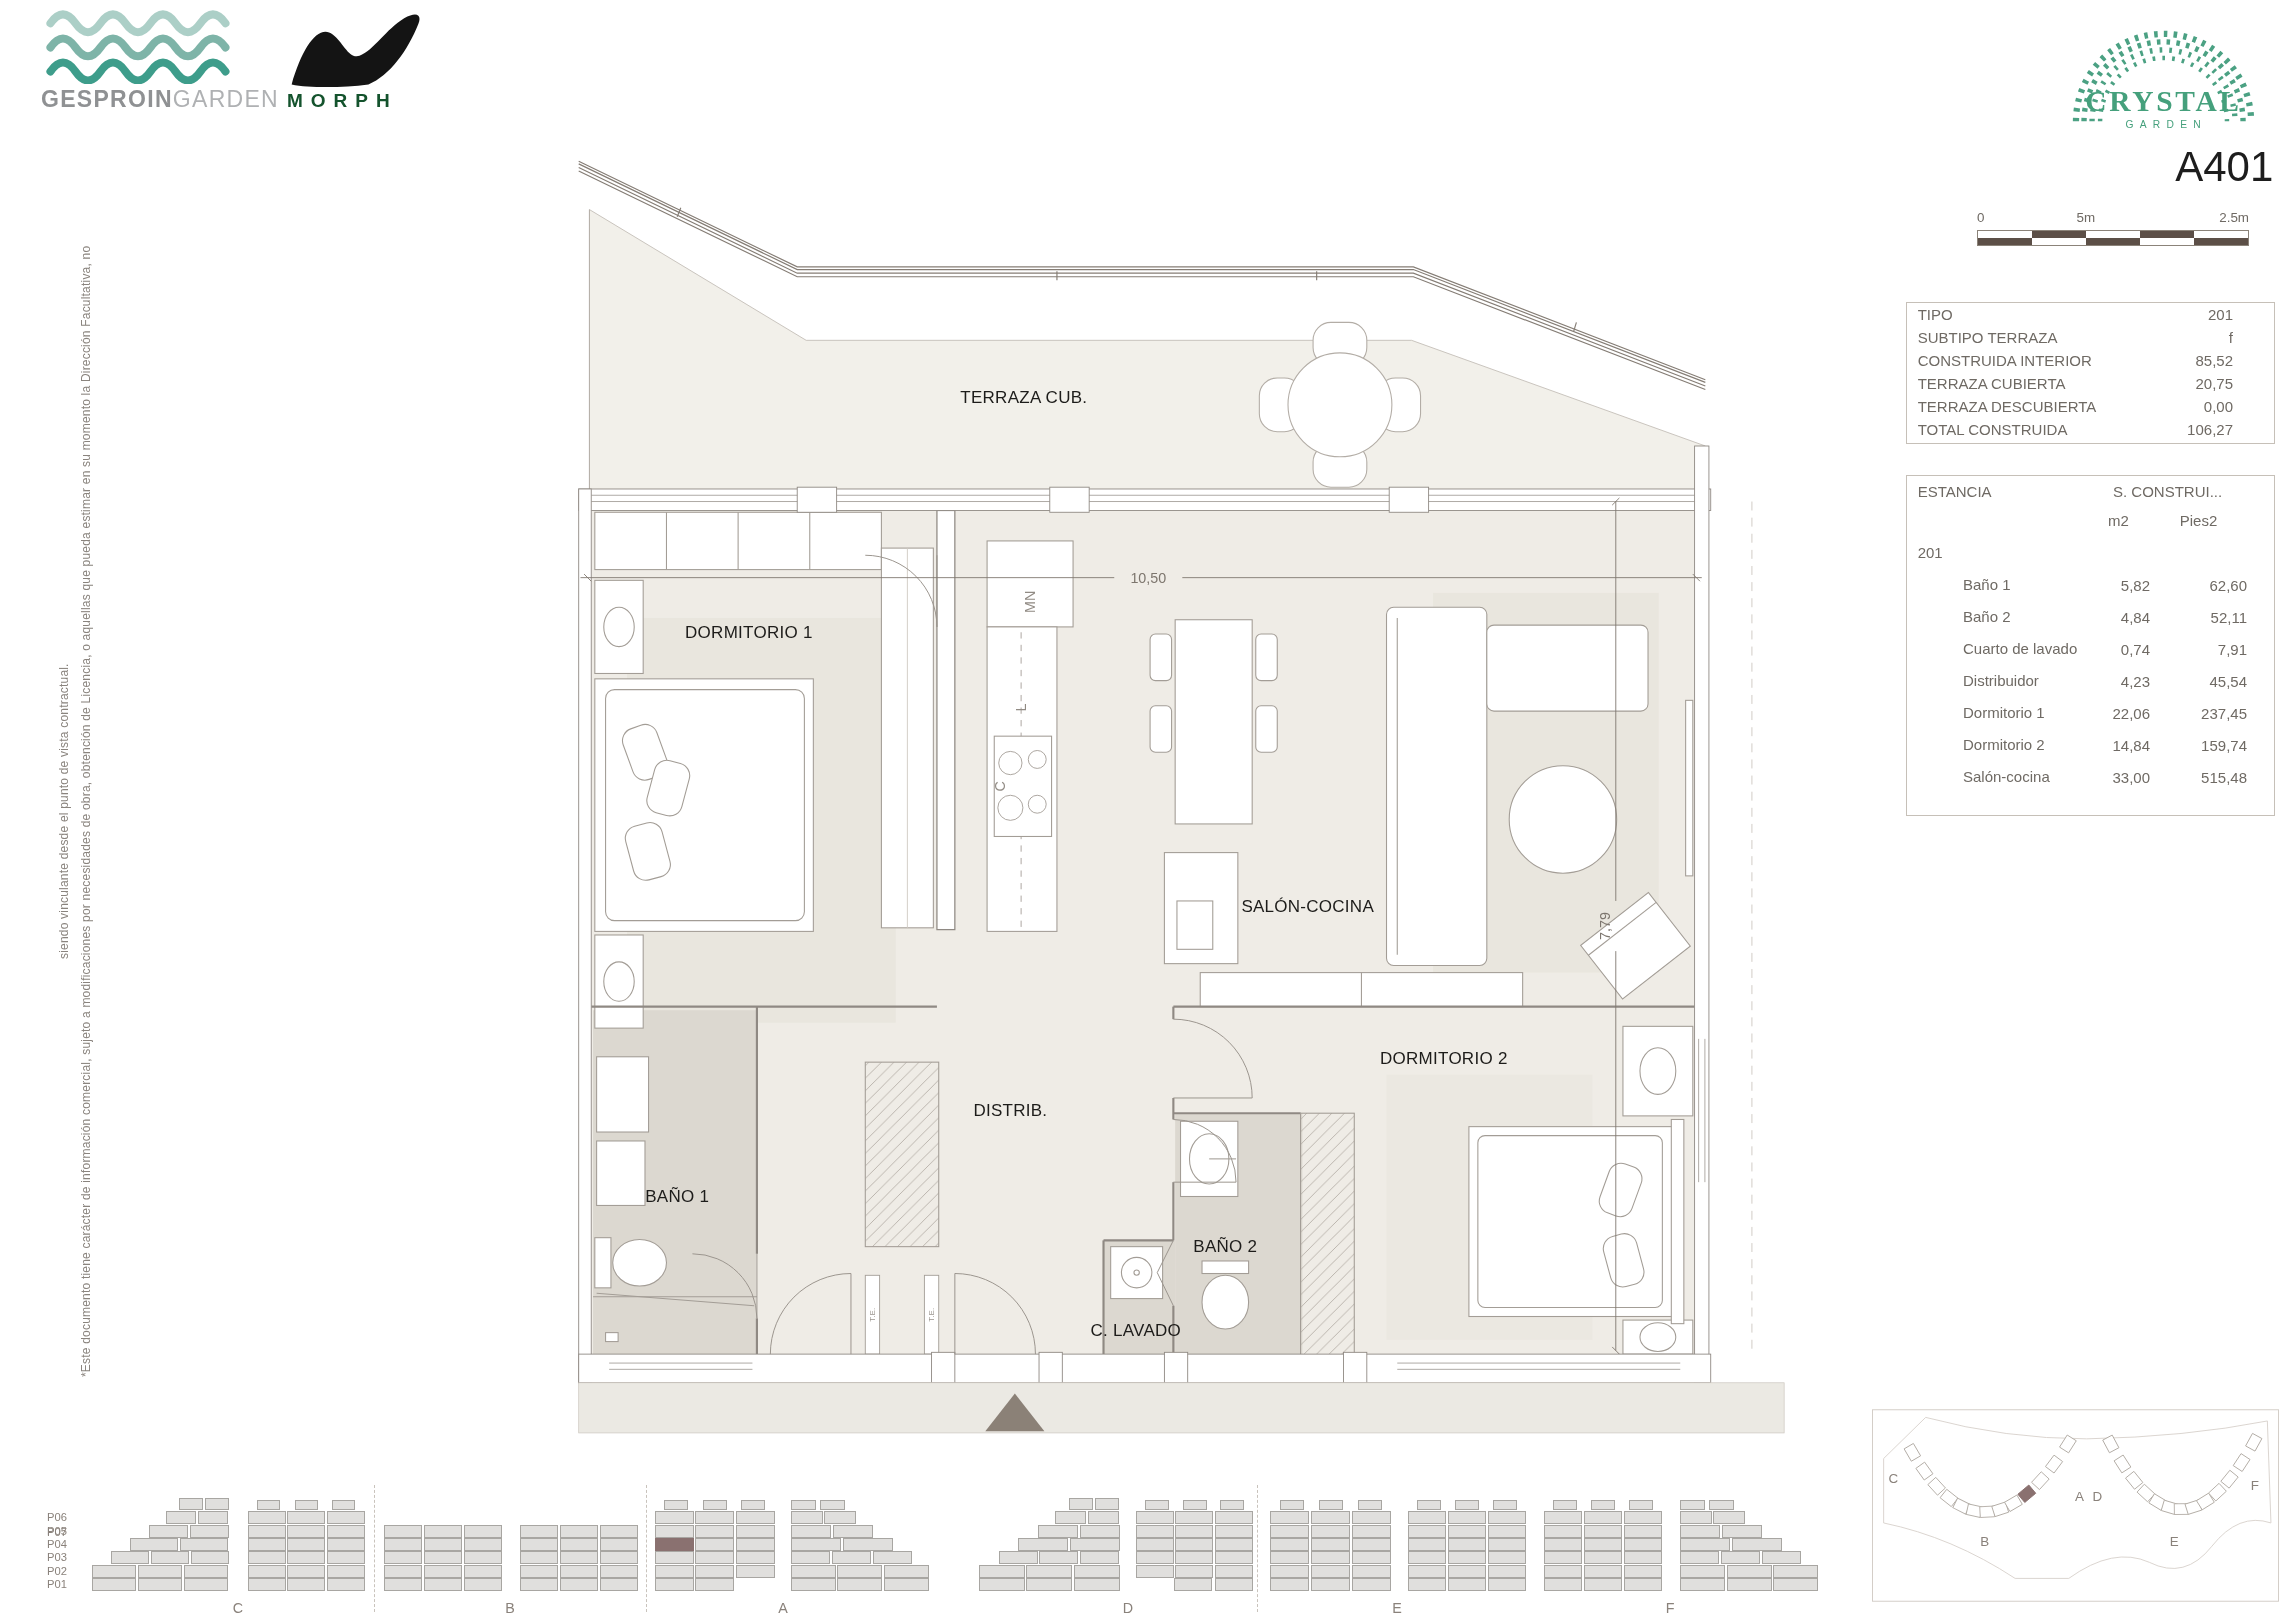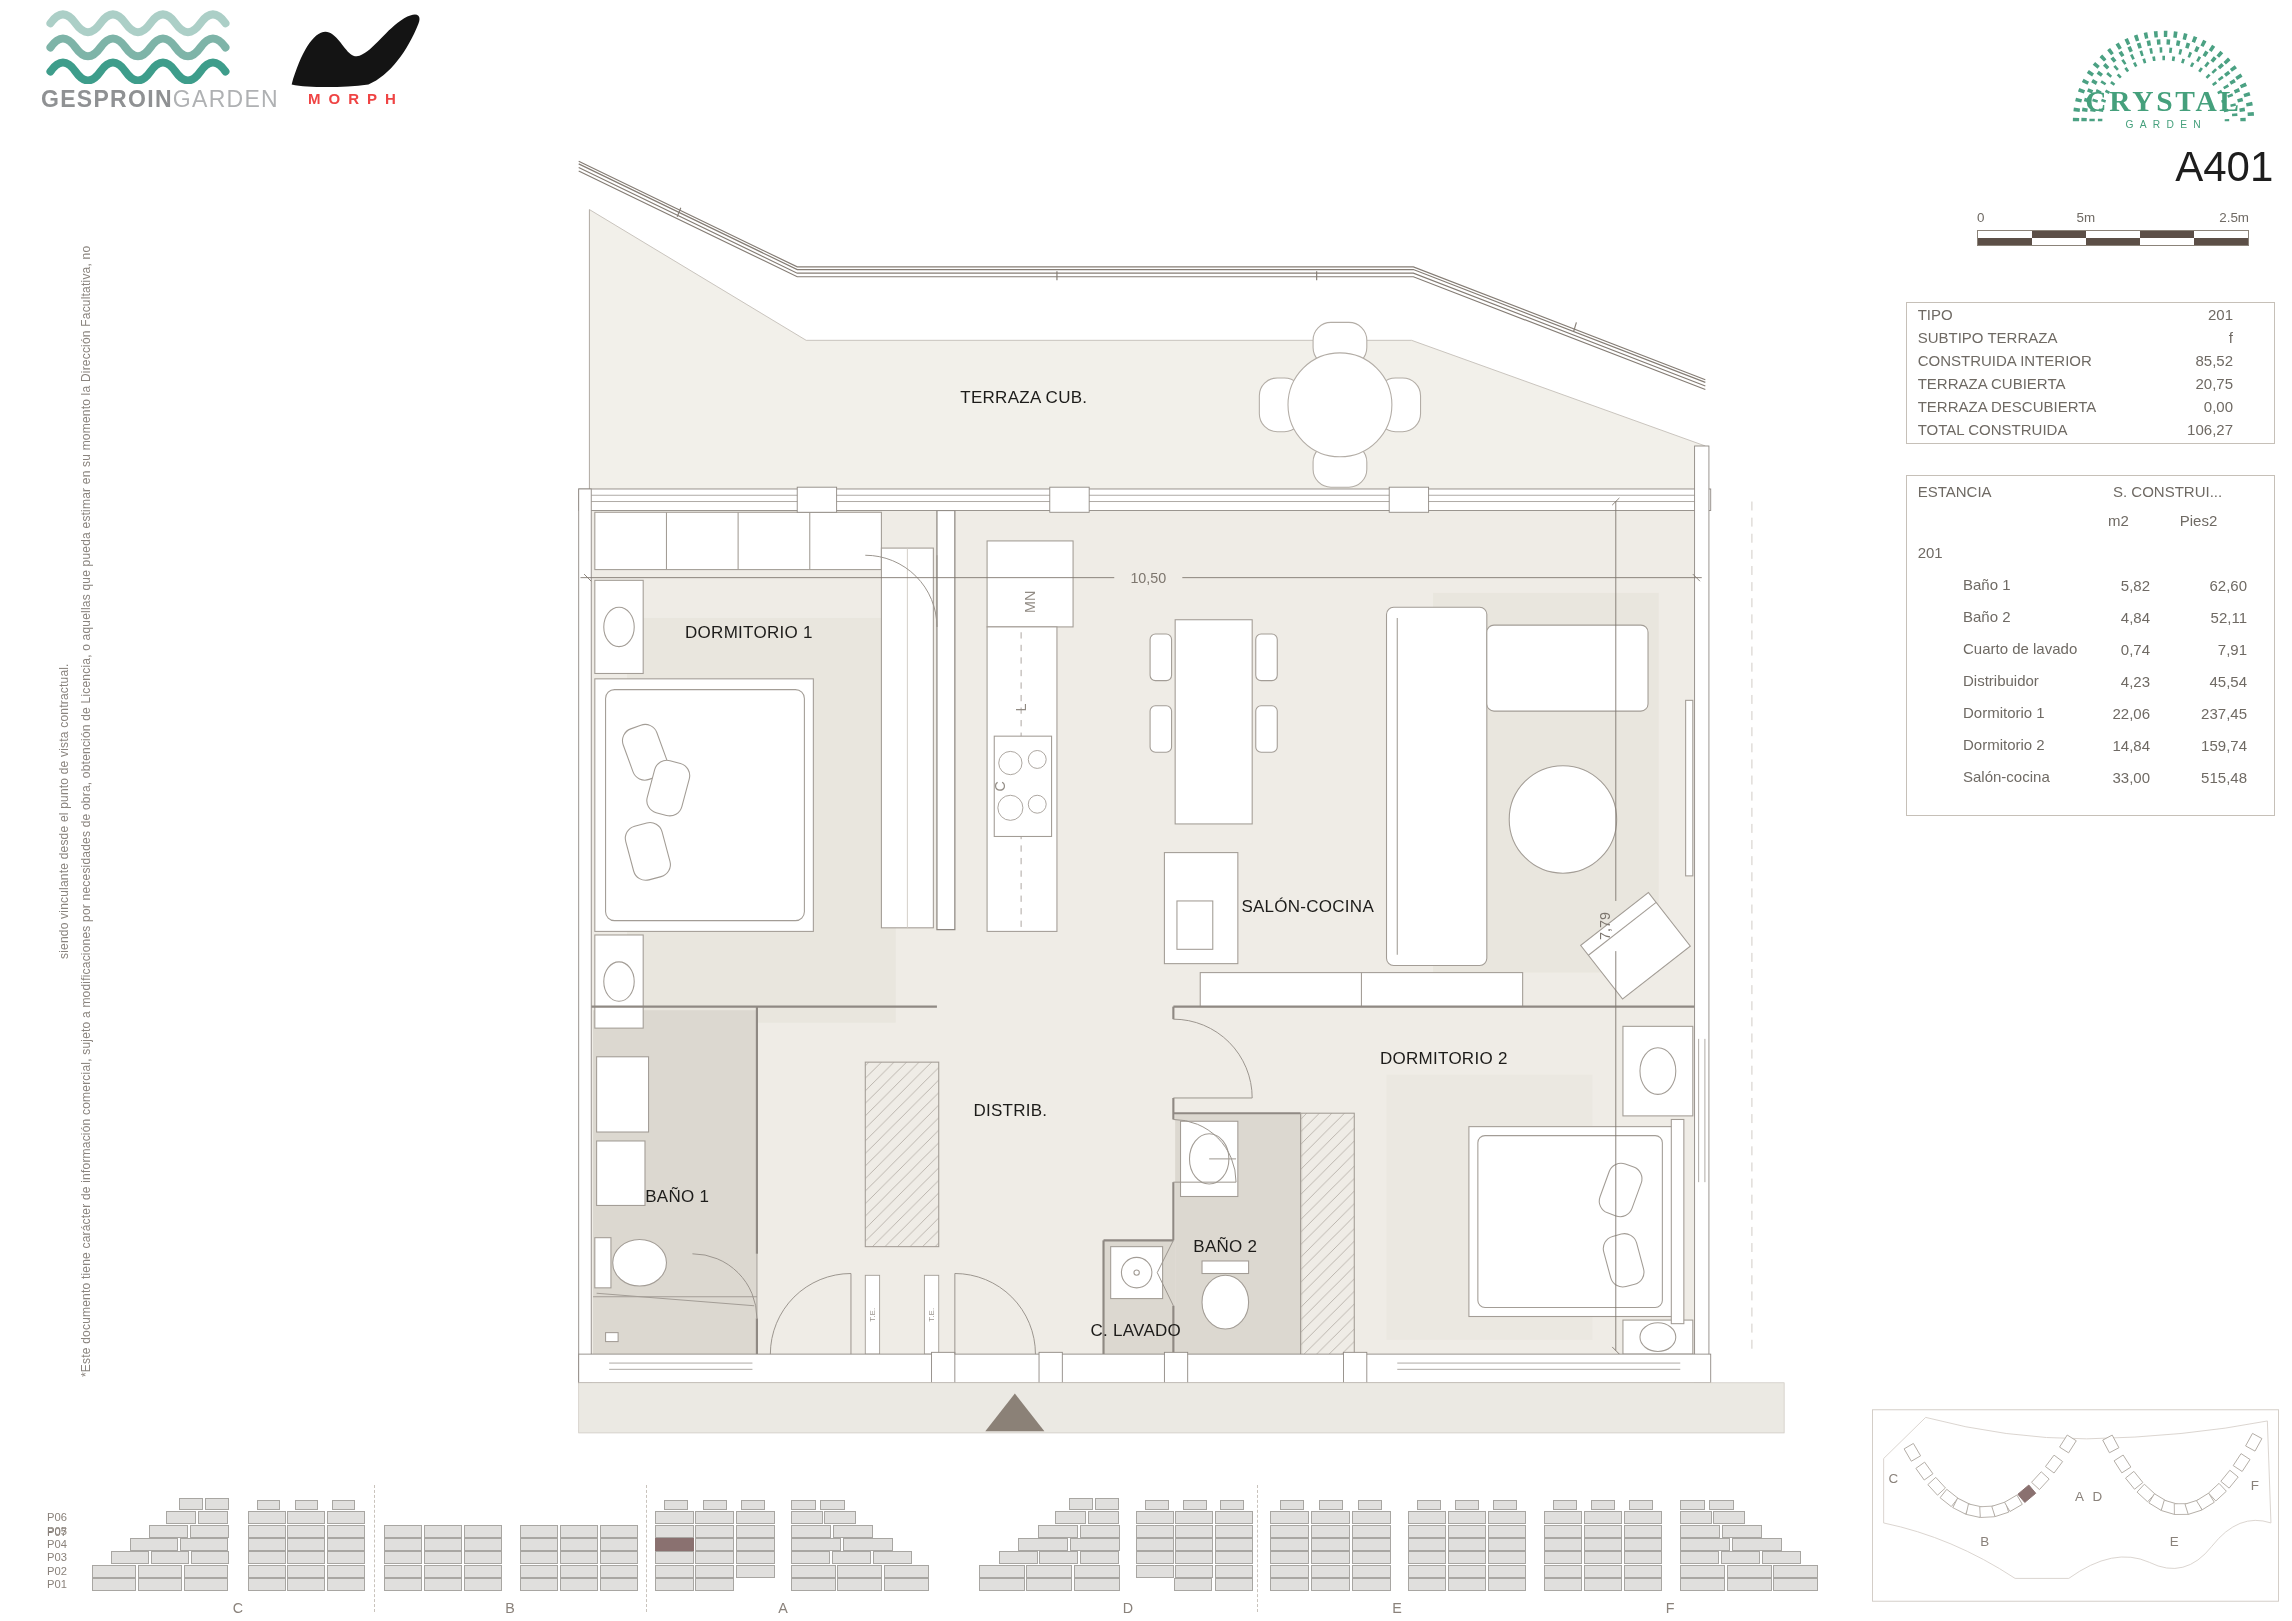--- a/index.html
+++ b/index.html
@@ -3,22 +3,22 @@
 <meta charset="utf-8">
 <style>
   html,body{margin:0;padding:0;background:#fff;}
   #root{position:relative;width:2293px;height:1621px;background:#fff;overflow:hidden;
         font-family:"Liberation Sans",sans-serif;color:#3c3a37;}
   .abs{position:absolute;}
   
   .ges-text{position:absolute;left:41px;top:86px;width:233px;font-size:23px;letter-spacing:1.3px;}
   .ges-bold{color:#8f9193;font-weight:700;}
   .ges-light{color:#afb1b3;font-weight:400;}
-  .morph-text{position:absolute;left:287px;top:90px;font-size:15px;font-weight:700;
-              letter-spacing:8px;color:#ef4444;margin-left:21px;}
+  .morph-text{position:absolute;left:287px;top:90px;font-size:19px;font-weight:700;
+              letter-spacing:8px;color:#14532d;}
   .unit-code{position:absolute;right:19.7px;top:143px;font-size:42px;color:#1d1d1d;font-weight:500;}
   
   #scalebar{position:absolute;left:1977px;top:210px;width:272px;height:38px;font-size:13.4px;color:#6f6a64;}
   #scalebar .lab0{position:absolute;left:0;top:0;}
   #scalebar .lab1{position:absolute;left:40%;top:0;transform:translateX(-50%);}
   #scalebar .lab2{position:absolute;right:0;top:0;}
   #sb-bar{position:absolute;left:0;top:19.7px;width:270px;height:14.3px;border:0.9px solid #8b8379;}
   .seg{position:absolute;width:20%;height:50%;}
   .seg.dark{background:#5c4f47;}
   .seg.light{background:#fff;}

